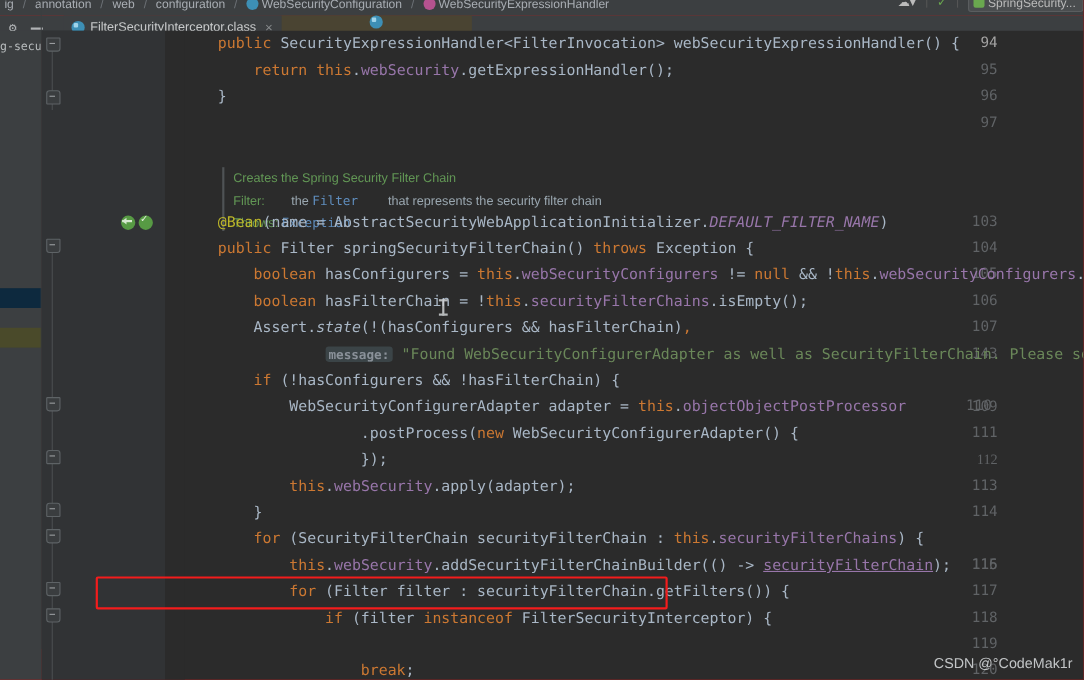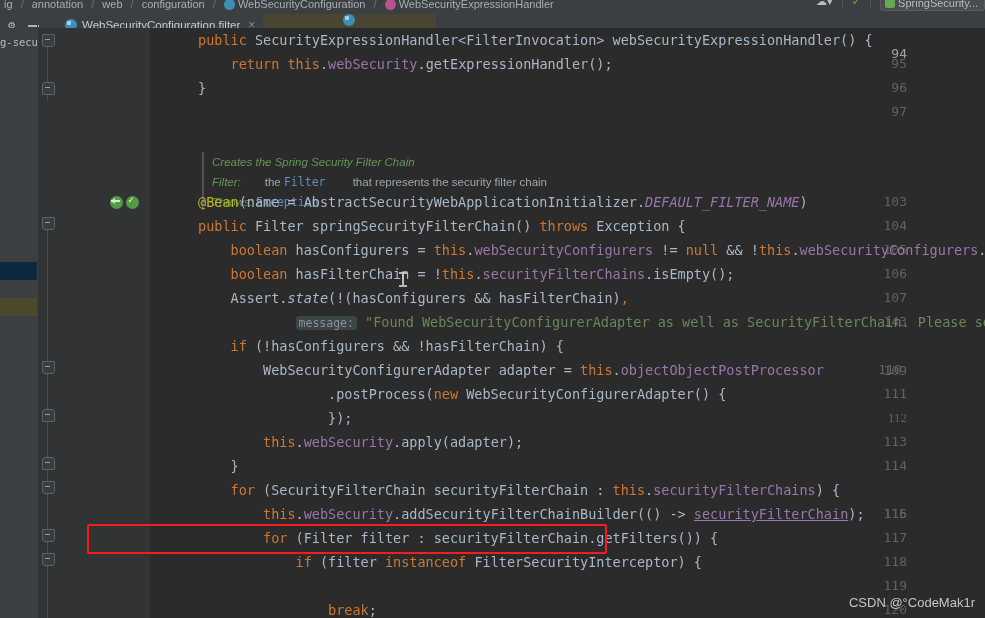--- a/index.html
+++ b/index.html
@@ -95,27 +95,27 @@
   .a{color:#bbb529;}           
   .c{color:#808080;}           
   .st{color:#9876aa;font-style:italic;}  
   .m{color:#a9b7c6;}
   .ital{font-style:italic;}
   .und{text-decoration:underline;text-decoration-color:#9876aa;}
 
   
   .doc{position:absolute;left:0;white-space:pre;font-size:11.5px;
       font-family:"Liberation Sans",sans-serif;color:#629755;line-height:20px;height:20px;}
-  .doc .lbl{color:#629755;font-style:italic;}
+  .doc .lbl{color:#629755;}
   .doc .txt{color:#9aa7b0;padding-left:24px;}
   .doc .ty{color:#5f8dbd;font-family:"DejaVu Sans Mono",monospace;font-size:11.5px;}
   .docbar{position:absolute;width:2px;background:#4f5355;}
 
   .hintchip{background:#3b4447;color:#8a9199;border-radius:3px;padding:0 3px;
-      font-size:11.5px;font-family:"DejaVu Sans Mono",monospace;}
+      font-size:11.5px;font-family:"DejaVu Sans Mono",monospace;font-weight:bold;}
 
   .redbox{position:absolute;border:2px solid #f41c1c;border-radius:2px;
       pointer-events:none;}
 
   .caret-ibeam{position:absolute;width:2px;height:15px;background:#cfd2d4;opacity:.85;}
   .caret-ibeam:before,.caret-ibeam:after{content:"";position:absolute;left:-3px;
       width:8px;height:2px;background:#cfd2d4;}
   .caret-ibeam:before{top:0;}.caret-ibeam:after{bottom:0;}
 
   .watermark{position:absolute;right:10px;bottom:8px;color:#cfd2d4;font-size:13px;
@@ -156,21 +156,21 @@
       <div class="gicon">
           <div class="gear">⚙</div>
         </div>
       <div class="gicon">
           <span class="minus"></span>
         </div>
     </div>
     <div class="tabs">
       <div class="tab inactive">
         <span class="tico"></span>
-        <span>WebSecurityConfiguration.filter</span>
+        <span>FilterSecurityInterceptor.class</span>
         <span class="tclose">×</span>
       </div>
       <div class="tab active">
         <span class="tico"></span>
         <span>WebSecurityConfiguration.java</span>
         <span class="tclose">×</span>
       </div>
     </div>
   </div>
 
@@ -181,21 +181,21 @@
     <div class="lp-row warn" style="top:270px;"></div>
     <div class="lp-text">g-secu</div>
   </div>
 
   <div class="vsep" style="left:37px;"></div>
 
   <div class="editor">
     <div class="gutter"></div>
     <div class="foldcol"></div>
 
-    <div class="ln cur" style="top:0px;margin-top:14px;">94</div>
+    <div class="ln cur" style="top:0px;">94</div>
     <div class="ln" style="top:24px;">95</div>
     <div class="ln" style="top:48px;">96</div>
     <div class="ln" style="top:72px;">97</div>
     <div class="ln" style="top:162px;">103</div>
     <div class="ln" style="top:186px;">104</div>
     <div class="ln" style="top:210px;">105</div>
     <div class="ln" style="top:234px;">106</div>
     <div class="ln" style="top:258px;">107</div>
     <div class="ln" style="top:282px;">143</div>
     <div class="ln" style="top:306px;margin-top:25px;">109</div>

